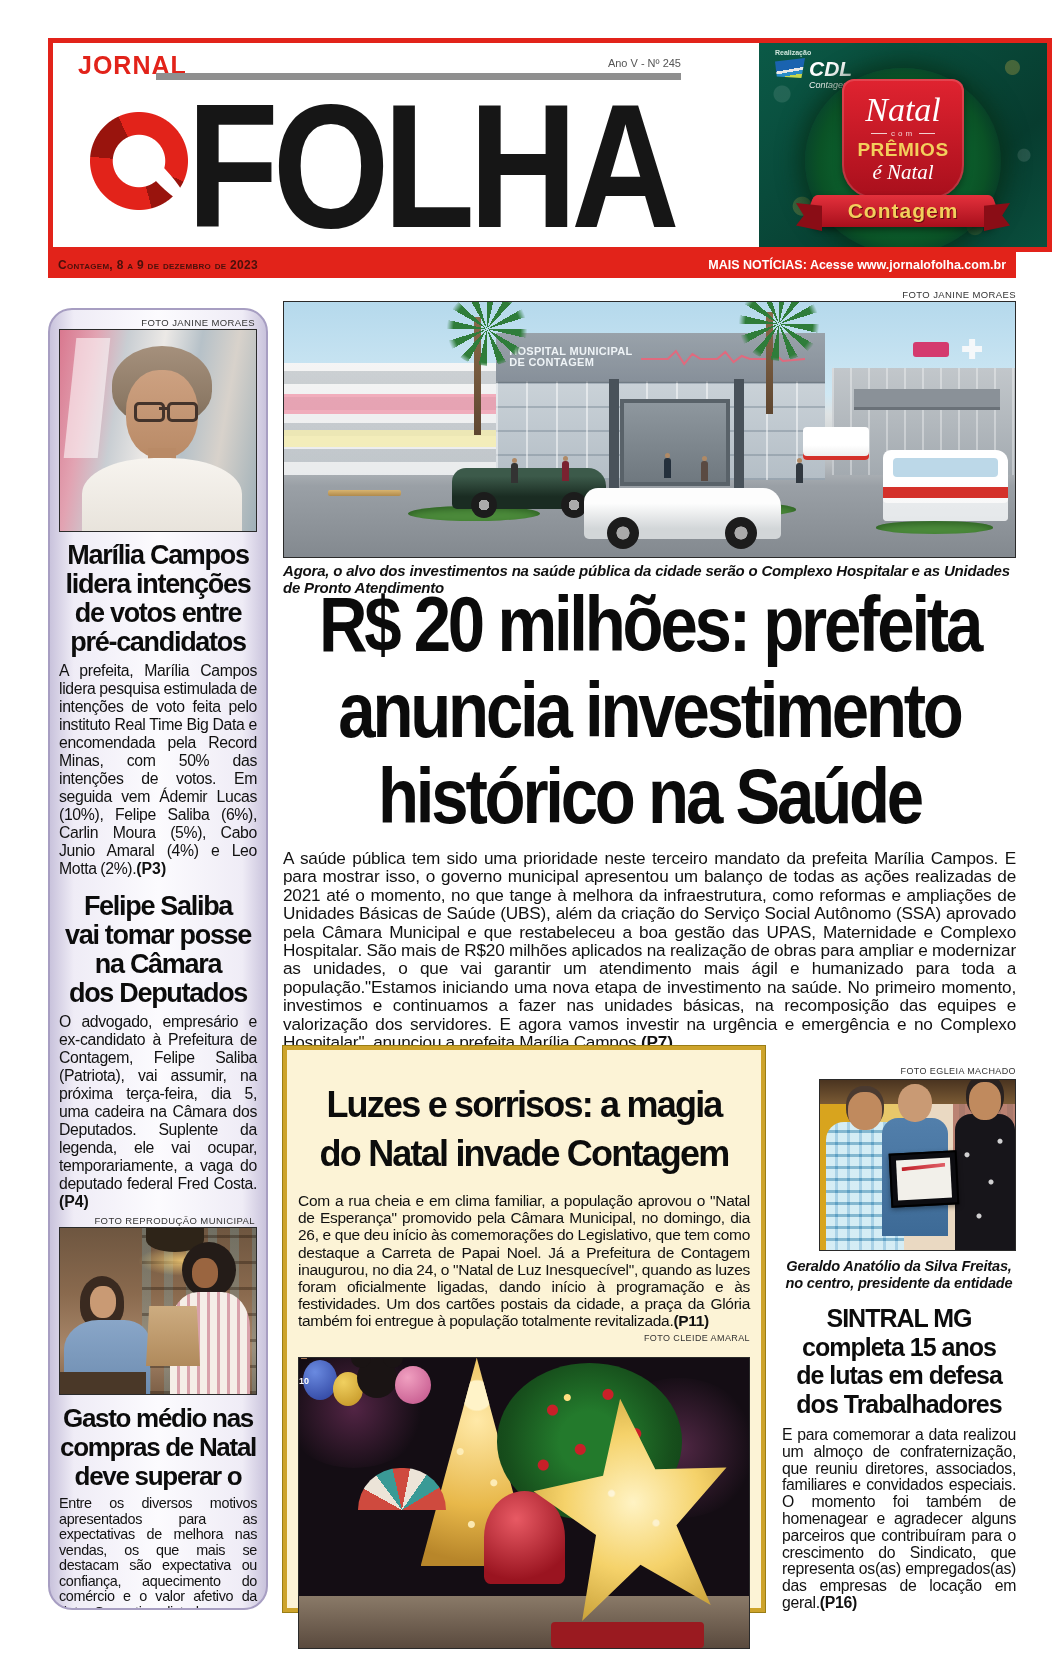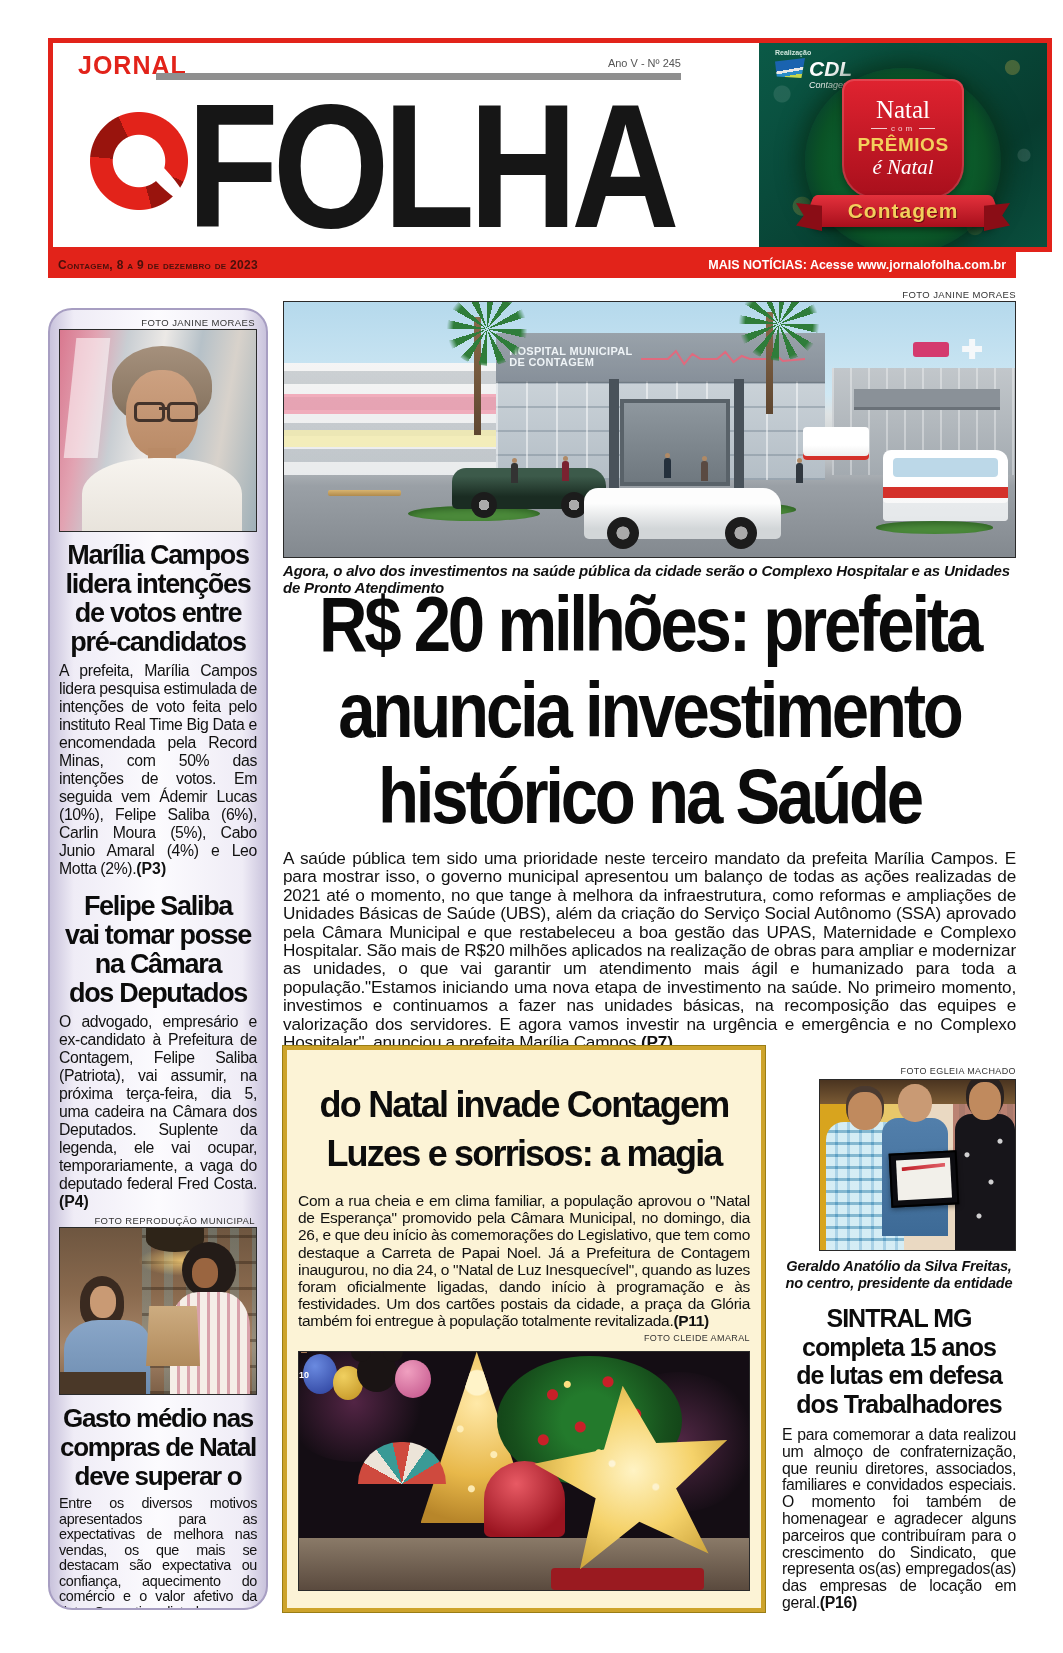--- a/index.html
+++ b/index.html
@@ -49,22 +49,22 @@
   .ad-brand{color:#fff;font-weight:bold;font-style:italic;font-size:21px;line-height:1;}
   .ad-brand-city{position:absolute;left:50px;top:37px;color:#fff;font-size:9px;font-style:italic;}
   .ad-wreath{position:absolute;left:50%;top:118px;width:196px;height:186px;transform:translate(-50%,-50%);
     border-radius:50%;
     background:radial-gradient(circle,#0e6b33 30%,#0a5226 62%,rgba(7,60,30,.55) 74%,transparent 78%);
     box-shadow:0 0 22px 6px rgba(6,48,24,.8);}
   .ad-badge{position:absolute;left:50%;top:36px;width:122px;height:120px;transform:translateX(-50%);
     background:linear-gradient(#e02330,#a80f1c);border-radius:12px 12px 34px 34px;
     box-shadow:inset 0 0 0 2px rgba(255,255,255,.15),0 4px 8px rgba(0,0,0,.4);
     display:flex;flex-direction:column;align-items:center;justify-content:center;}
-  .badge-natal{font-family:"Liberation Serif",serif;color:#fff;
-    font-size:25px;line-height:1;}
+  .badge-natal{font-family:"Liberation Serif",serif;font-style:italic;color:#fff;
+    font-size:34px;line-height:1;}
   .badge-com{color:#f2cfcf;font-size:8px;letter-spacing:3px;margin:2px 0;display:flex;align-items:center;gap:4px;}
   .badge-com::before,.badge-com::after{content:"";width:16px;height:1px;background:#f2cfcf;}
   .badge-premios{color:#f3cf5c;font-weight:bold;font-size:19px;letter-spacing:.5px;line-height:1.05;}
   .badge-enatal{font-family:"Liberation Serif",serif;font-style:italic;color:#fff;font-size:21px;line-height:1.2;}
   .ad-ribbon{position:absolute;left:50%;top:152px;width:186px;height:32px;transform:translateX(-50%);
     background:linear-gradient(#e4313c,#a80f1c);border-radius:8px/45%;
     display:flex;align-items:center;justify-content:center;box-shadow:0 3px 6px rgba(0,0,0,.45);}
   .ad-ribbon::before,.ad-ribbon::after{content:"";position:absolute;top:8px;width:26px;height:28px;
     background:#8a0d16;z-index:-1;}
   .ad-ribbon::before{left:-14px;clip-path:polygon(0 0,100% 10%,100% 100%,0 80%,30% 45%);}
@@ -202,21 +202,21 @@
   
   .natal-box{position:absolute;left:283px;top:1046px;width:482px;height:566px;
     background:#fcf3d6;border:4px solid var(--gold);outline:1px solid #9a7d14;
     box-sizing:border-box;padding:8px 11px;}
   .natal-headline{text-align:center;font-weight:bold;font-size:36px;line-height:49px;
     letter-spacing:-1.8px;margin-top:22px;color:#0c0c0c;}
   .natal-headline span{display:block;}
   .natal-body{font-size:15.5px;line-height:17.2px;text-align:justify;margin-top:14px;
     letter-spacing:-.3px;word-spacing:-.4px;}
   .natal-credit{text-align:right;margin-top:3px;font-size:9px;}
-  .photo-natal{width:100%;height:240px;margin-top:8px;background:#140d14;}
+  .photo-natal{width:100%;height:292px;margin-top:14px;background:#140d14;}
   .x-glow1{left:-20px;top:-10px;width:150px;height:120px;border-radius:50%;
     background:radial-gradient(circle,rgba(200,80,160,.35),transparent 70%);}
   .x-glow2{right:-10px;top:20px;width:160px;height:140px;border-radius:50%;
     background:radial-gradient(circle,rgba(220,100,180,.3),transparent 70%);}
   .x-tree{left:27%;top:0;width:25%;height:72%;clip-path:polygon(50% 0,100% 100%,0 100%);
     background:
       radial-gradient(circle at 50% 18%,#fff3c8 0 8%,transparent 9%),
       radial-gradient(circle at 35% 45%,rgba(255,240,190,.9) 0 3px,transparent 4px),
       radial-gradient(circle at 65% 60%,rgba(255,240,190,.9) 0 3px,transparent 4px),
       radial-gradient(circle at 45% 80%,rgba(255,240,190,.9) 0 3px,transparent 4px),
@@ -447,22 +447,22 @@
   <div class="main-caption">Agora, o alvo dos investimentos na saúde pública da cidade serão o Complexo Hospitalar e as Unidades de Pronto Atendimento</div>
   <h1 class="main-headline" style="margin:0;">
     <span>R$ 20 milhões: prefeita</span>
     <span>anuncia investimento</span>
     <span>histórico na Saúde</span>
   </h1>
   <p class="main-body" style="margin:0;"><span>A saúde pública tem sido uma prioridade neste terceiro mandato da prefeita Marília Campos. E para mostrar isso, o governo municipal apresentou um balanço de todas as ações realizadas de 2021 até o momento, no que tange à melhora da infraestrutura, como reformas e ampliações de Unidades Básicas de Saúde (UBS), além da criação do Serviço Social Autônomo (SSA) aprovado pela Câmara Municipal e que restabeleceu a boa gestão das UPAS, Maternidade e Complexo Hospitalar. São mais de R$20 milhões aplicados na realização de obras para ampliar e modernizar as unidades, o que vai garantir um atendimento mais ágil e humanizado para toda a população."Estamos iniciando uma nova etapa de investimento na saúde. No primeiro momento, investimos e continuamos a fazer nas unidades básicas, na recomposição das equipes e valorização dos servidores. E agora vamos investir na urgência e emergência e no Complexo Hospitalar", anunciou a prefeita Marília Campos.</span><b>(P7)</b></p>
 
   <div class="natal-box">
     <h2 class="natal-headline" style="margin:22px 0 0;">
+      <span>Luzes e sorrisos: a magia</span>
       <span>do Natal invade Contagem</span>
-      <span>Luzes e sorrisos: a magia</span>
     </h2>
     <p class="natal-body" style="margin-bottom:0;"><span>Com a rua cheia e em clima familiar, a população aprovou o "Natal de Esperança" promovido pela Câmara Municipal, no domingo, dia 26, e que deu início às comemorações do Legislativo, que tem como destaque a Carreta de Papai Noel. Já a Prefeitura de Contagem inaugurou, no dia 24, o "Natal de Luz Inesquecível", quando as luzes foram oficialmente ligadas, dando início à programação e às festividades. Um dos cartões postais da cidade, a praça da Glória também foi entregue à população totalmente revitalizada.</span><b>(P11)</b></p>
     <div class="natal-credit credit">FOTO CLEIDE AMARAL</div>
     <div class="photo photo-natal">
       <i class="abs x-glow1"></i>
       <i class="abs x-glow2"></i>
       <i class="abs x-ground"></i>
       <i class="abs x-tree"></i>
       <i class="abs x-wreath"></i>
       <i class="abs x-redball"></i>

